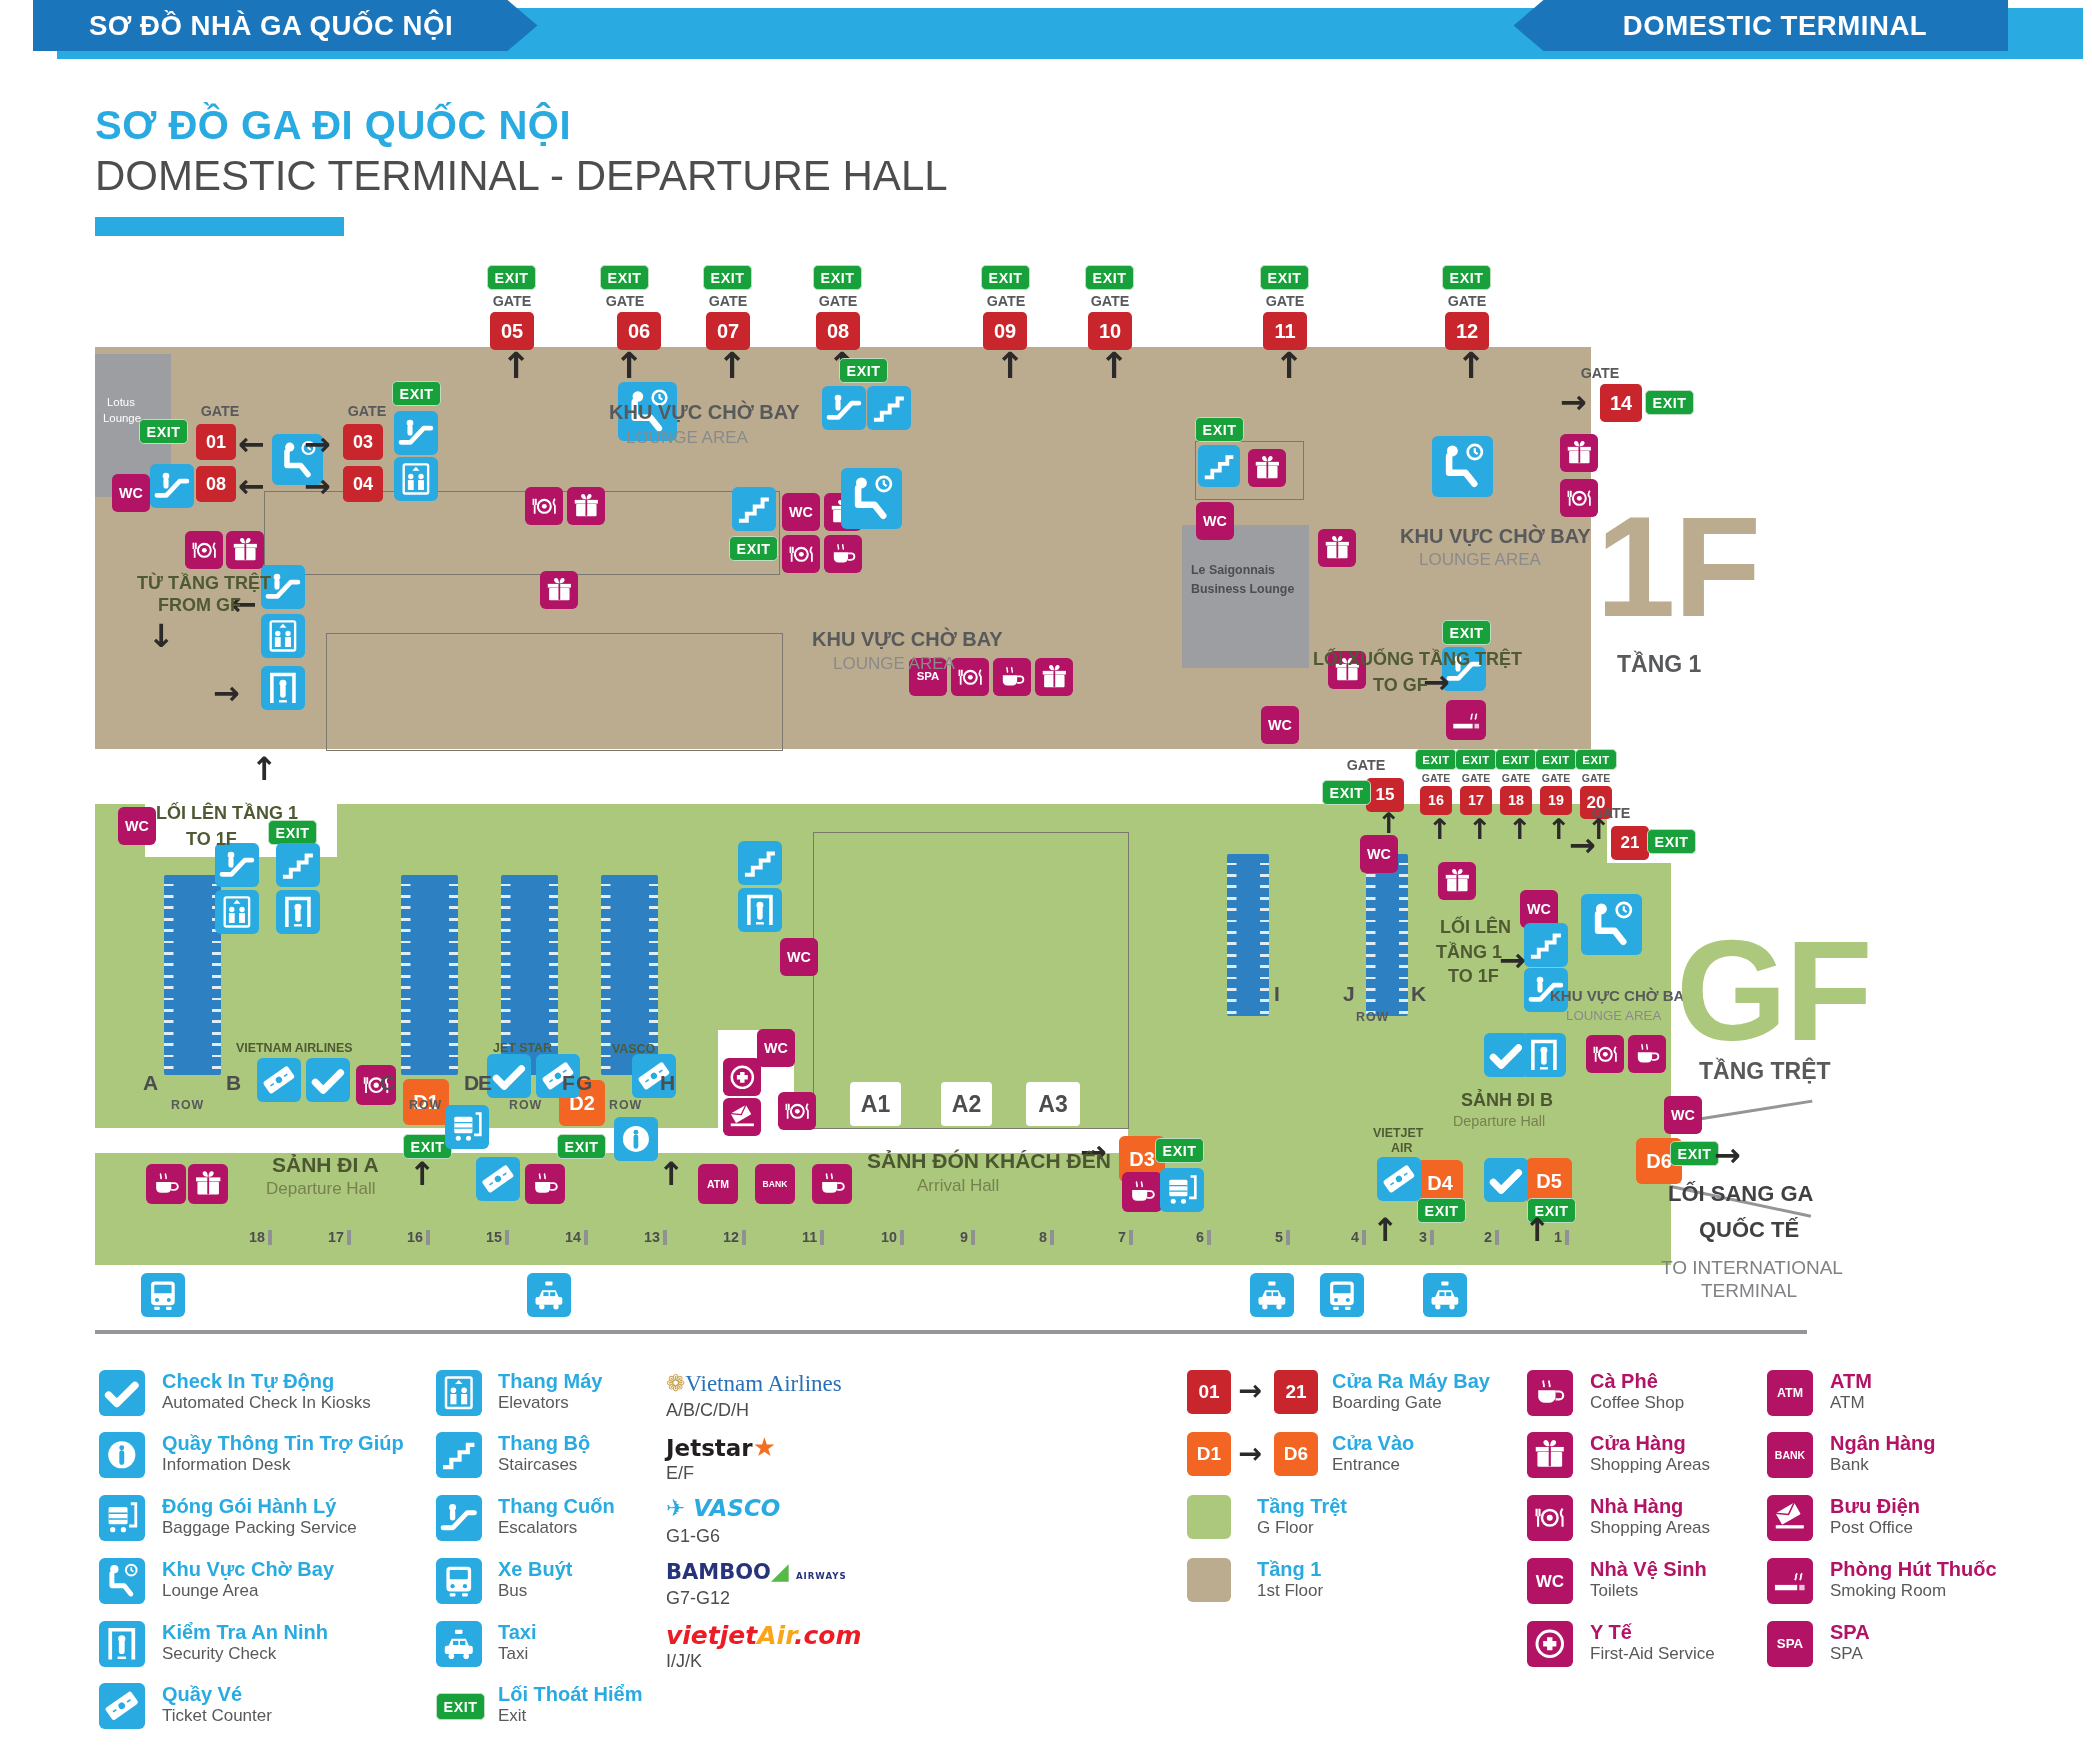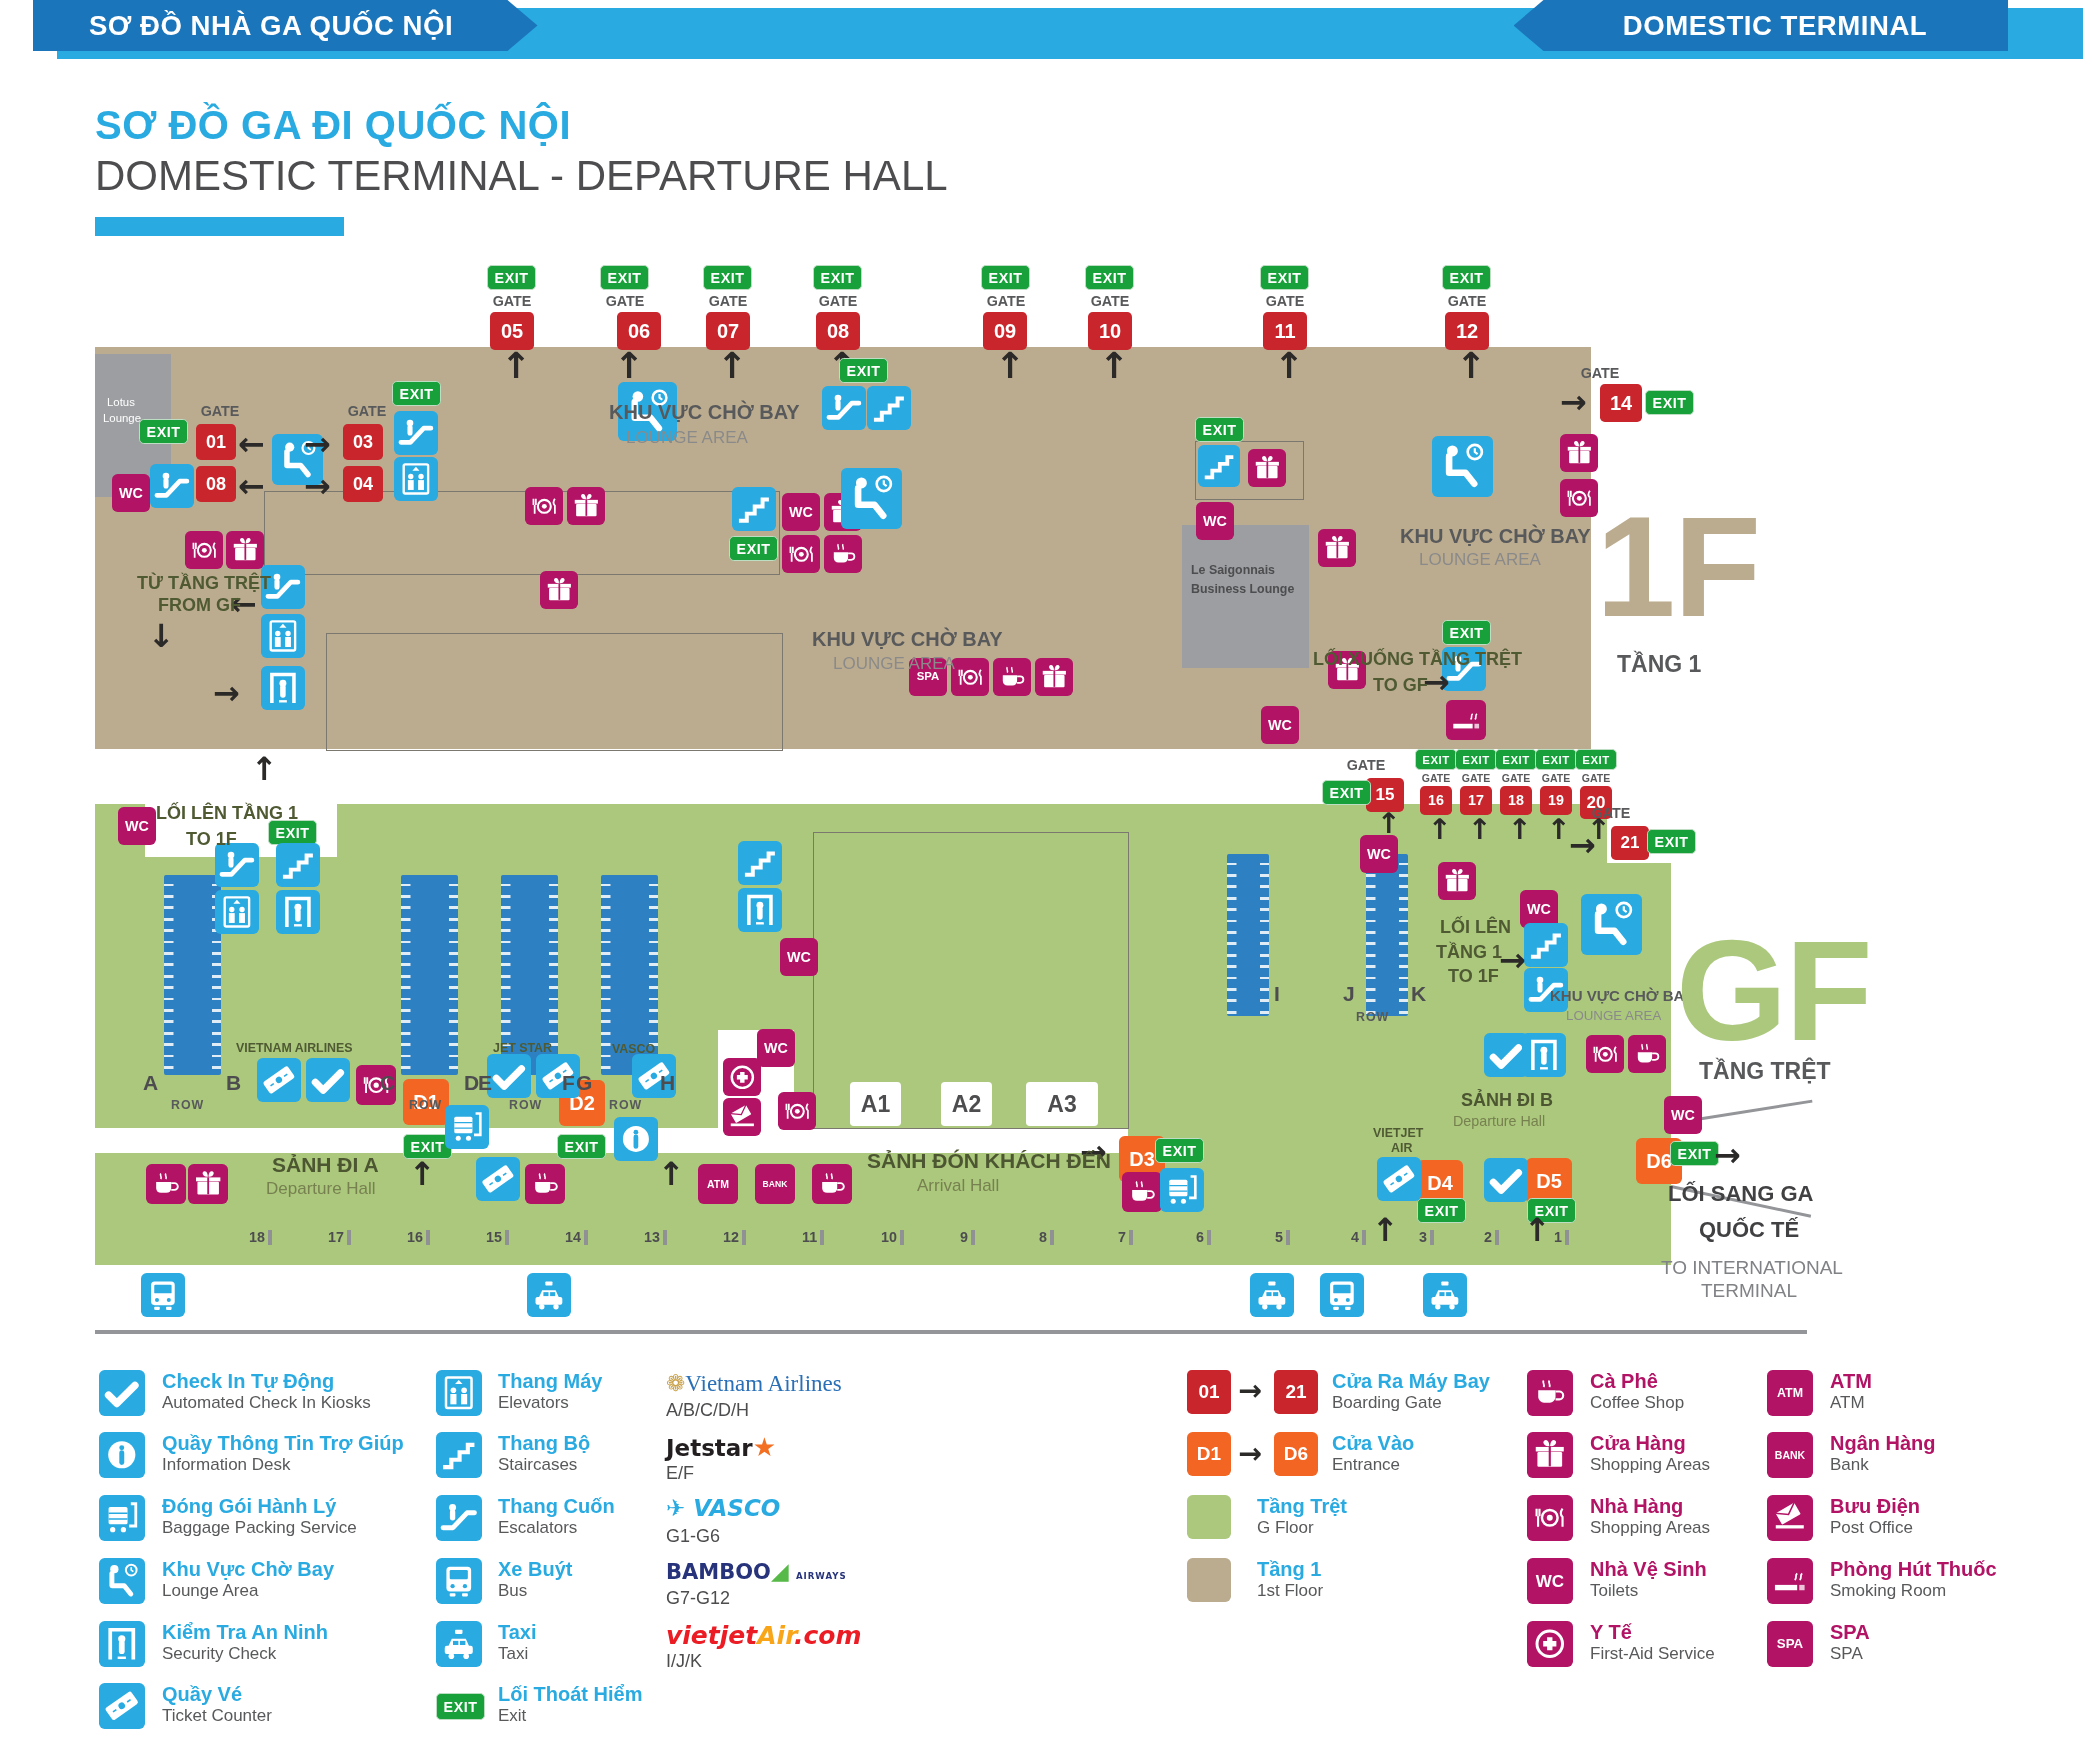--- a/index.html
+++ b/index.html
@@ -171,21 +171,21 @@
     <div class="gate" style="left: 1366px; top: 778px; width: 38px; height: 34px; font-size: 17px;">15</div>
     <div class="gate" style="left: 1611px; top: 826px; width: 38px; height: 34px; font-size: 17px;">21</div>
     <div class="dgate" style="left: 403px; top: 1079px; width: 46px; height: 46px; font-size: 20px;">D1</div>
     <div class="dgate" style="left: 559px; top: 1080px; width: 46px; height: 46px; font-size: 20px;">D2</div>
     <div class="dgate" style="left: 1119px; top: 1136px; width: 46px; height: 46px; font-size: 20px;">D3</div>
     <div class="dgate" style="left: 1417px; top: 1160px; width: 46px; height: 46px; font-size: 20px;">D4</div>
     <div class="dgate" style="left: 1526px; top: 1158px; width: 46px; height: 46px; font-size: 20px;">D5</div>
     <div class="dgate" style="left: 1636px; top: 1138px; width: 46px; height: 46px; font-size: 20px;">D6</div>
     <div class="atab" style="left: 850px; top: 1082px; width: 51px; height: 44px; font-size: 23px;">A1</div>
     <div class="atab" style="left: 941px; top: 1082px; width: 51px; height: 44px; font-size: 23px;">A2</div>
-    <div class="atab" style="left: 1026px; top: 1082px; width: 72px; height: 44px; font-size: 23px;">A3</div>
+    <div class="atab" style="left: 1026px; top: 1082px; width: 54px; height: 44px; font-size: 23px;">A3</div>
     <div class="exit" style="left: 139px; top: 419px; width: 49px; height: 25px; font-size: 14.3px;">EXIT</div>
     <div class="exit" style="left: 392px; top: 381px; width: 49px; height: 25px; font-size: 14.3px;">EXIT</div>
     <div class="exit" style="left: 839px; top: 358px; width: 49px; height: 25px; font-size: 14.3px;">EXIT</div>
     <div class="exit" style="left: 729px; top: 536px; width: 49px; height: 25px; font-size: 14.3px;">EXIT</div>
     <div class="exit" style="left: 1195px; top: 417px; width: 49px; height: 25px; font-size: 14.3px;">EXIT</div>
     <div class="exit" style="left: 1442px; top: 620px; width: 49px; height: 25px; font-size: 14.3px;">EXIT</div>
     <div class="exit" style="left: 1645px; top: 390px; width: 49px; height: 25px; font-size: 14.3px;">EXIT</div>
     <div class="exit" style="left: 1322px; top: 780px; width: 49px; height: 25px; font-size: 14.3px;">EXIT</div>
     <div class="exit" style="left: 1647px; top: 829px; width: 49px; height: 25px; font-size: 14.3px;">EXIT</div>
     <div class="exit" style="left: 268px; top: 820px; width: 49px; height: 25px; font-size: 14.3px;">EXIT</div>

